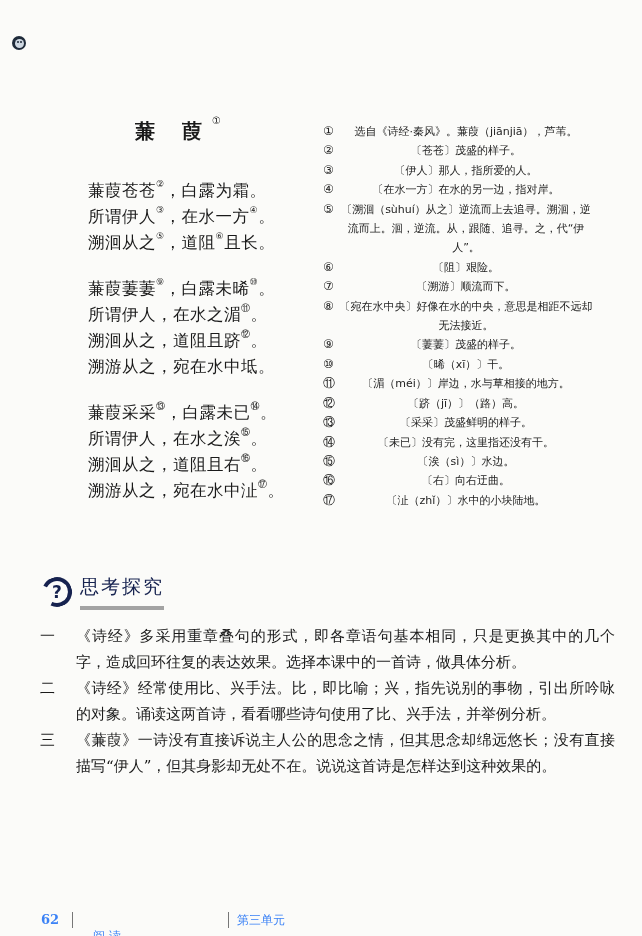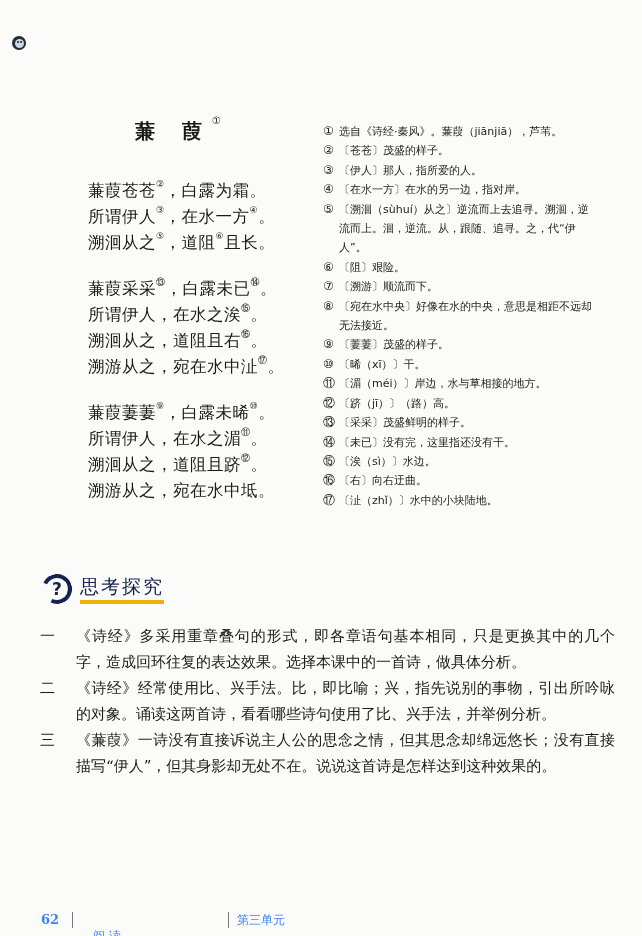--- a/index.html
+++ b/index.html
@@ -34,34 +34,34 @@
   .stanza { margin-bottom: 20px; }
   .line { font-size: 16.5px; line-height: 36px; height: 26px; white-space: nowrap; letter-spacing: 0.5px; }
   .line sup { font-size: 9px; position: relative; top: -2px; }
 
   .notes {
     position: absolute; left: 323px; top: 122px; width: 270px;
     font-family: "DejaVu Sans", sans-serif; font-size: 11px; line-height: 19.4px; color: #222;
   }
   .note { display: flex; }
   .note .num { width: 16px; flex: none; font-size: 12px; }
-  .note .txt { flex: 1; }
+  .note .txt { flex: 1; text-align: center; }
 
   .section-head { position: absolute; left: 42px; top: 574px; display: flex; align-items: center; }
   .q-icon {
     width: 30px; height: 30px; border-radius: 50%; border: 4px solid #16224f;
     border-left-color: transparent; box-sizing: border-box;
     display: flex; align-items: center; justify-content: center;
     font-family: "DejaVu Sans", sans-serif; font-weight: bold; font-size: 17px; color: #16224f;
     transform: rotate(-20deg);
   }
   .q-icon span { transform: rotate(20deg); display: inline-block; }
   .section-title {
     margin-left: 8px; font-size: 19px; color: #16224f; letter-spacing: 2px;
-    border-bottom: 4px solid #eab308; font-family: Liberation Sans, sans-serif;
+    padding-bottom: 6px; border-bottom: 4px solid #a3a3a3; font-family: Liberation Sans, sans-serif;
   }
 
   .questions {
     position: absolute; left: 40px; top: 623px; width: 575px;
     font-size: 15px; line-height: 26px; font-family: "DejaVu Serif", serif;
   }
   .q { display: flex; }
   .q .qnum { width: 36px; flex: none; }
   .q .qtxt { flex: 1; text-align: justify; }
 
@@ -86,30 +86,30 @@
   <span>蒹 葭</span><sup>①</sup>
 </div>
 
 <div class="poem" id="poem">
     <div class="stanza">
       <div class="line"><span>蒹葭苍苍</span><sup>②</sup><span>，白露为霜。</span><sup></sup><span></span></div>
       <div class="line"><span>所谓伊人</span><sup>③</sup><span>，在水一方</span><sup>④</sup><span>。</span></div>
       <div class="line"><span>溯洄从之</span><sup>⑤</sup><span>，道阻</span><sup>⑥</sup><span>且长。</span></div>
     </div>
     <div class="stanza">
+      <div class="line"><span>蒹葭萋萋</span><sup>⑨</sup><span>，白露未晞</span><sup>⑩</sup><span>。</span></div>
+      <div class="line"><span>所谓伊人，在水之湄</span><sup>⑪</sup><span>。</span><sup></sup><span></span></div>
+      <div class="line"><span>溯洄从之，道阻且跻</span><sup>⑫</sup><span>。</span><sup></sup><span></span></div>
+      <div class="line"><span>溯游从之，宛在水中坻。</span><sup></sup><span></span><sup></sup><span></span></div>
+    </div>
+    <div class="stanza">
       <div class="line"><span>蒹葭采采</span><sup>⑬</sup><span>，白露未已</span><sup>⑭</sup><span>。</span></div>
       <div class="line"><span>所谓伊人，在水之涘</span><sup>⑮</sup><span>。</span><sup></sup><span></span></div>
       <div class="line"><span>溯洄从之，道阻且右</span><sup>⑯</sup><span>。</span><sup></sup><span></span></div>
       <div class="line"><span>溯游从之，宛在水中沚</span><sup>⑰</sup><span>。</span><sup></sup><span></span></div>
-    </div>
-    <div class="stanza">
-      <div class="line"><span>蒹葭萋萋</span><sup>⑨</sup><span>，白露未晞</span><sup>⑩</sup><span>。</span></div>
-      <div class="line"><span>所谓伊人，在水之湄</span><sup>⑪</sup><span>。</span><sup></sup><span></span></div>
-      <div class="line"><span>溯洄从之，道阻且跻</span><sup>⑫</sup><span>。</span><sup></sup><span></span></div>
-      <div class="line"><span>溯游从之，宛在水中坻。</span><sup></sup><span></span><sup></sup><span></span></div>
     </div>
   </div>
 
 <div class="notes" id="notes">
     <div class="note">
       <span class="num">①</span>
       <span class="txt">选自《诗经·秦风》。蒹葭（jiānjiā），芦苇。</span>
     </div>
     <div class="note">
       <span class="num">②</span>

